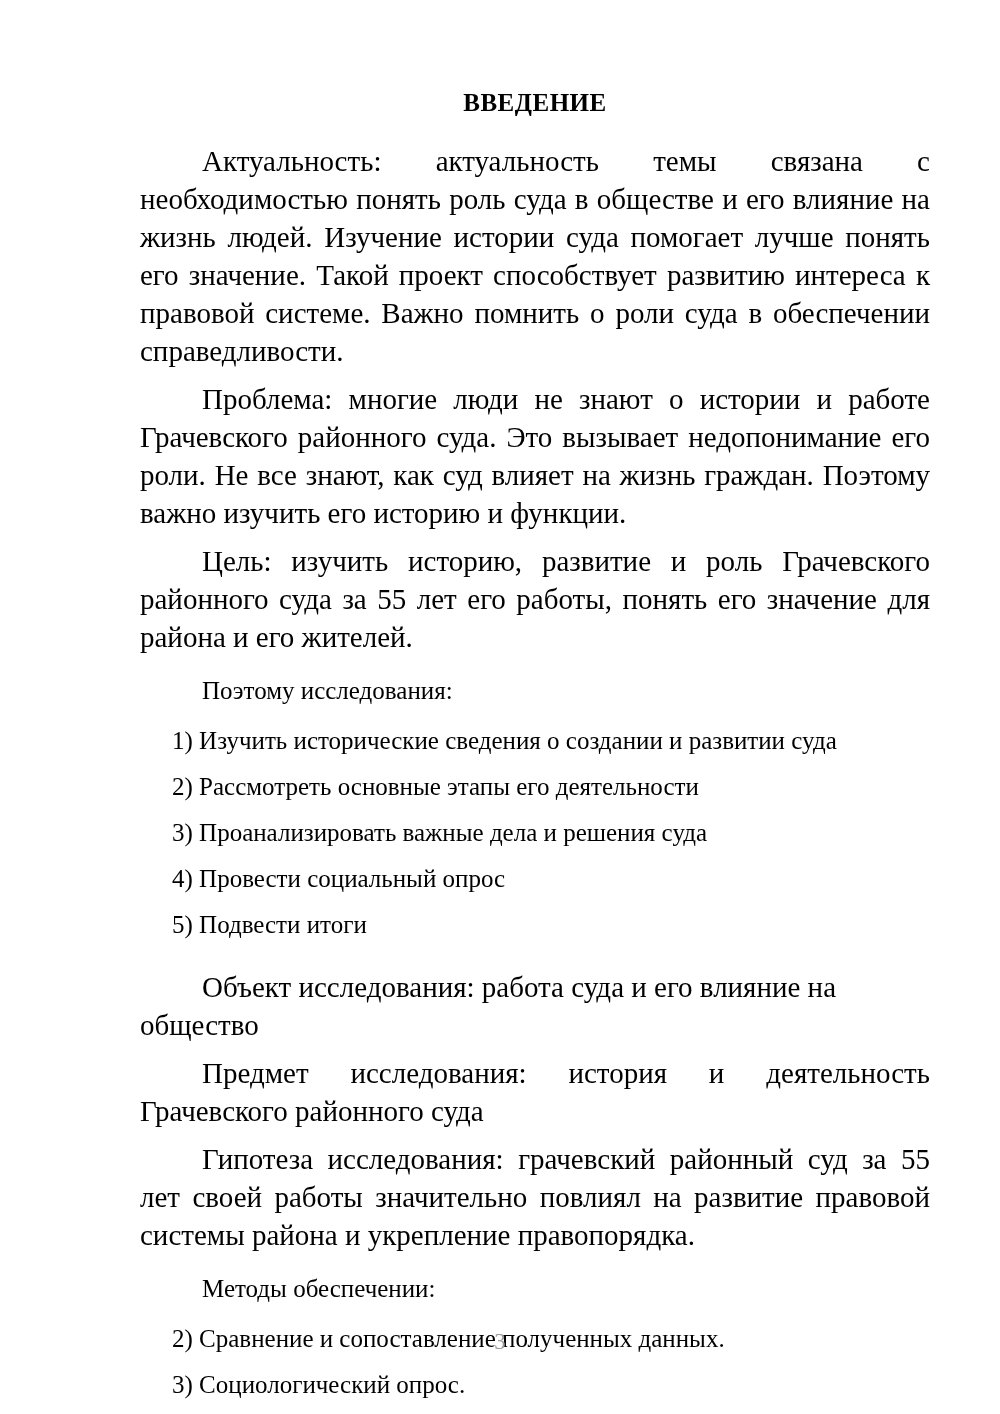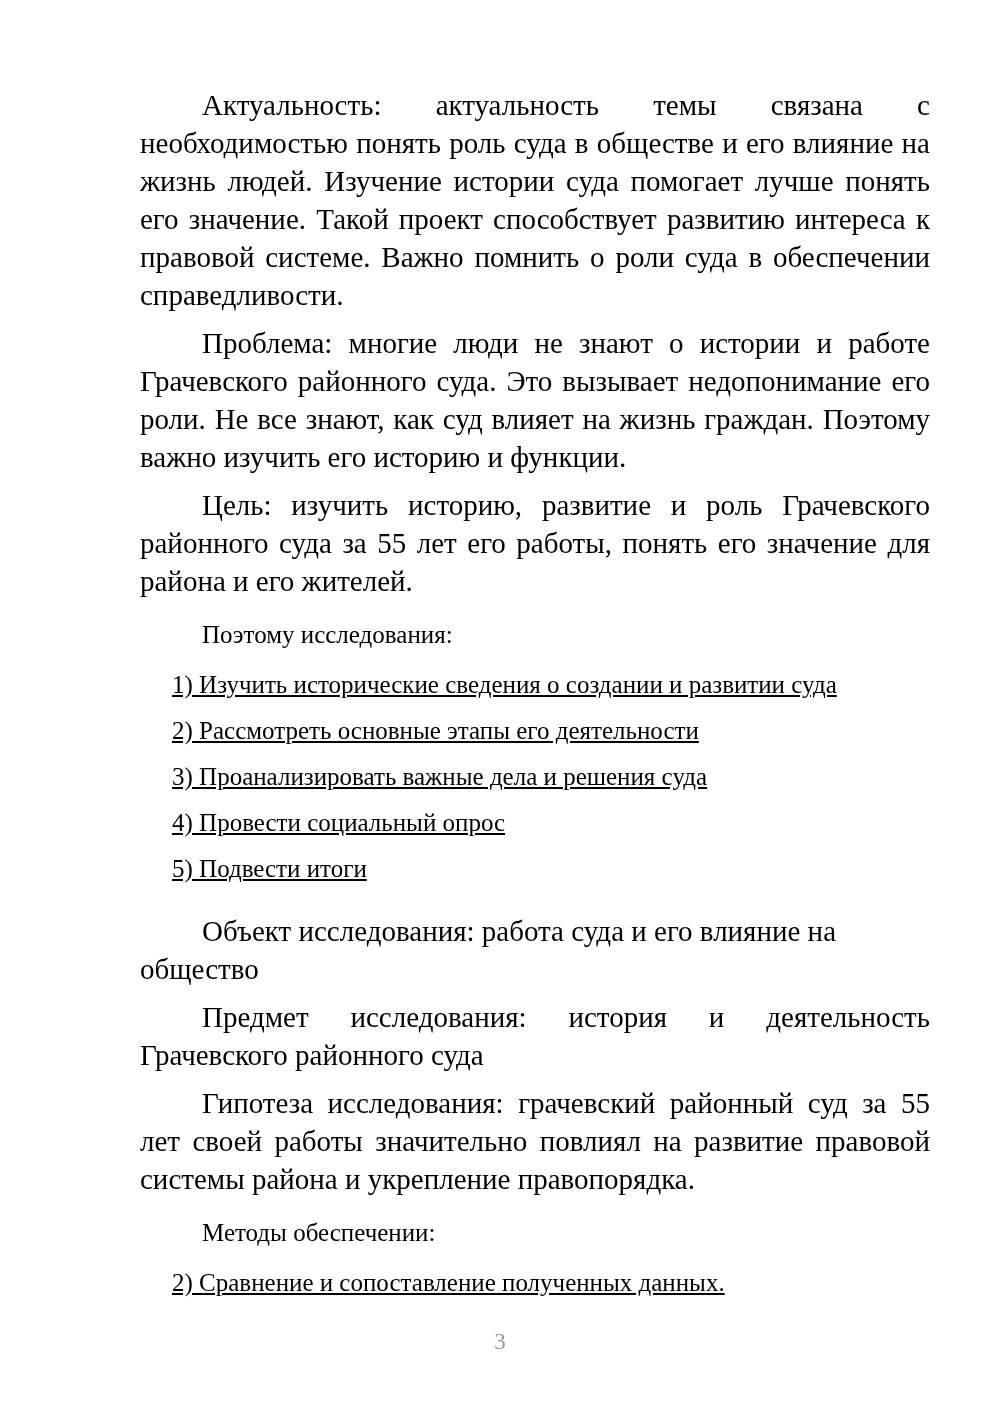--- a/index.html
+++ b/index.html
@@ -54,21 +54,20 @@
     line-height: 38px;
     text-indent: 62px;
     margin: 0 0 12px 0;
     text-align: left;
   }
 
   .num-list {
     list-style: none;
     margin: 0 0 12px 0;
     padding: 0;
-    text-decoration: underline;
   }
 
   .num-list li {
     font-size: 25px;
     line-height: 38px;
     margin: 0 0 8px 0;
     padding-left: 32px;
     text-indent: -32px;
     margin-left: 32px;
     text-align: left;
@@ -92,20 +91,21 @@
     line-height: 1;
   }
 </style>
 </head>
 <body>
 
 <div class="page">
 
   <div class="content">
 
+    <h1 class="doc-title">ВВЕДЕНИЕ</h1>
 
     <p class="para">Актуальность: актуальность темы связана с необходимостью понять роль суда в обществе и его влияние на жизнь людей. Изучение истории суда помогает лучше понять его значение. Такой проект способствует развитию интереса к правовой системе. Важно помнить о роли суда в обеспечении справедливости.</p>
 
     <p class="para">Проблема: многие люди не знают о истории и работе Грачевского районного суда. Это вызывает недопонимание его роли. Не все знают, как суд влияет на жизнь граждан. Поэтому важно изучить его историю и функции.</p>
 
     <p class="para">Цель: изучить историю, развитие и роль Грачевского районного суда за 55 лет его работы, понять его значение для района и его жителей.</p>
 
     <div class="block-gap-sm"></div>
 
     <p class="heading-line">Поэтому исследования:</p>
@@ -125,19 +125,20 @@
     <p class="para">Предмет исследования: история и деятельность Грачевского районного суда</p>
 
     <p class="para">Гипотеза исследования: грачевский районный суд за 55 лет своей работы значительно повлиял на развитие правовой системы района и укрепление правопорядка.</p>
 
     <div class="block-gap-sm"></div>
 
     <p class="heading-line">Методы обеспечении:</p>
 
     <ul class="num-list">
       <li>2) Сравнение и сопоставление полученных данных.</li>
+      <li>3) Социологический опрос.</li>
     </ul>
 
   </div>
 
   <div class="page-number">3</div>
 
 </div>
 
 </body></html>

